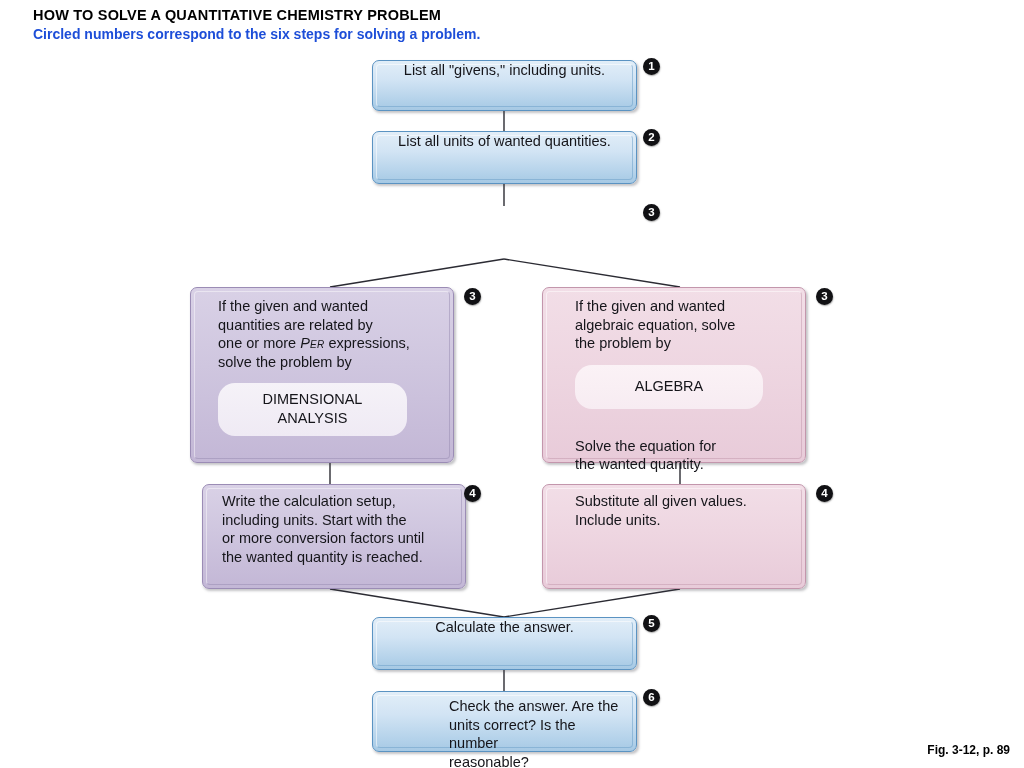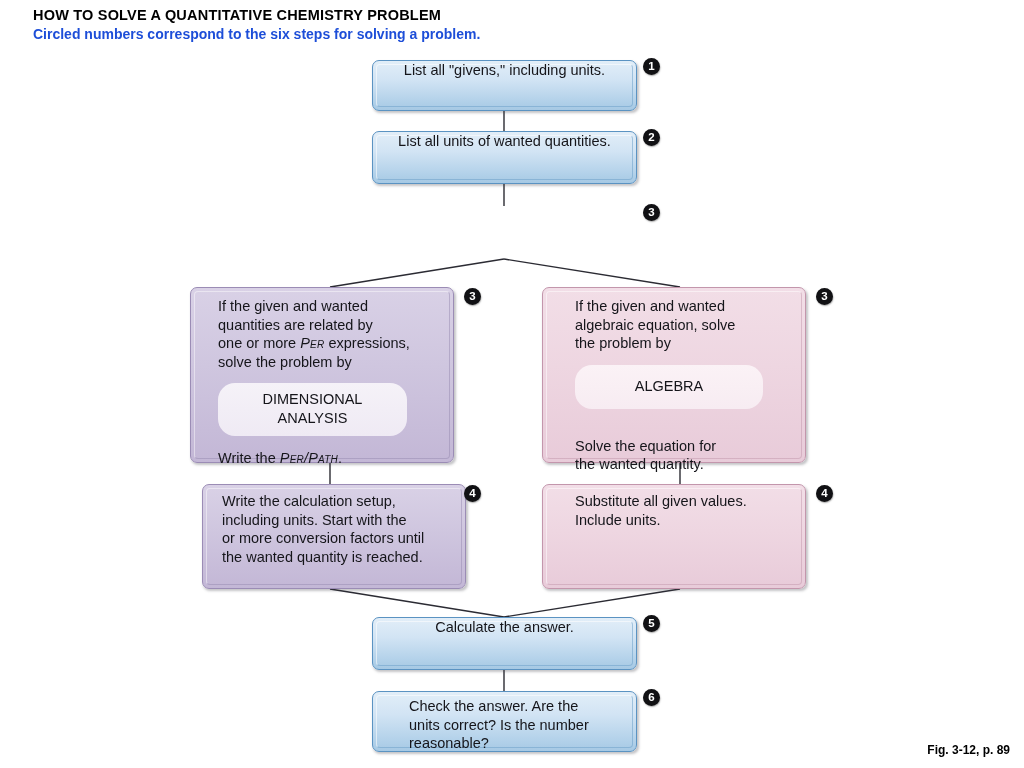--- a/index.html
+++ b/index.html
@@ -231,21 +231,20 @@
       <p>If the given and wanted</p>
       <p>quantities are related by</p>
       <p><span>one or more </span><span class="sc">Per</span><span> expressions,</span></p>
       <p>solve the problem by</p>
 
       <div class="method-panel on-purple" style="margin:12px 32px 0 0;">
         <div>DIMENSIONAL</div>
         <div>ANALYSIS</div>
       </div>
 
-      <p style="margin-top:13px;"><span>Write the </span><span class="sc">Per/Path</span><span>.</span></p>
     </div>
   </div>
   <div class="badge" style="left:464px; top:288px;">3</div>
 
   <div class="node pink" style="left:542px; top:287px; width:264px; height:176px;">
     <div class="inner"></div>
     <div class="txt left-text" style="padding:9px 14px 0 32px;">
       <p>If the given and wanted</p>
       <p>algebraic equation, solve</p>
       <p>the problem by</p>
@@ -283,21 +282,21 @@
   <div class="node blue" style="left:372px; top:617px; width:265px; height:53px;">
     <div class="inner"></div>
     <div class="txt center-single">
       <p>Calculate the answer.</p>
     </div>
   </div>
   <div class="badge" style="left:643px; top:615px;">5</div>
 
   <div class="node blue" style="left:372px; top:691px; width:265px; height:61px;">
     <div class="inner"></div>
-    <div class="txt left-text" style="padding:5px 10px 0 36px;">
+    <div class="txt left-text" style="padding:5px 10px 0 36px;margin-left:40px;">
       <p>Check the answer. Are the</p>
       <p>units correct? Is the number</p>
       <p>reasonable?</p>
     </div>
   </div>
   <div class="badge" style="left:643px; top:689px;">6</div>
 
   <div class="caption">Fig. 3-12, p. 89</div>
 
 </div>

